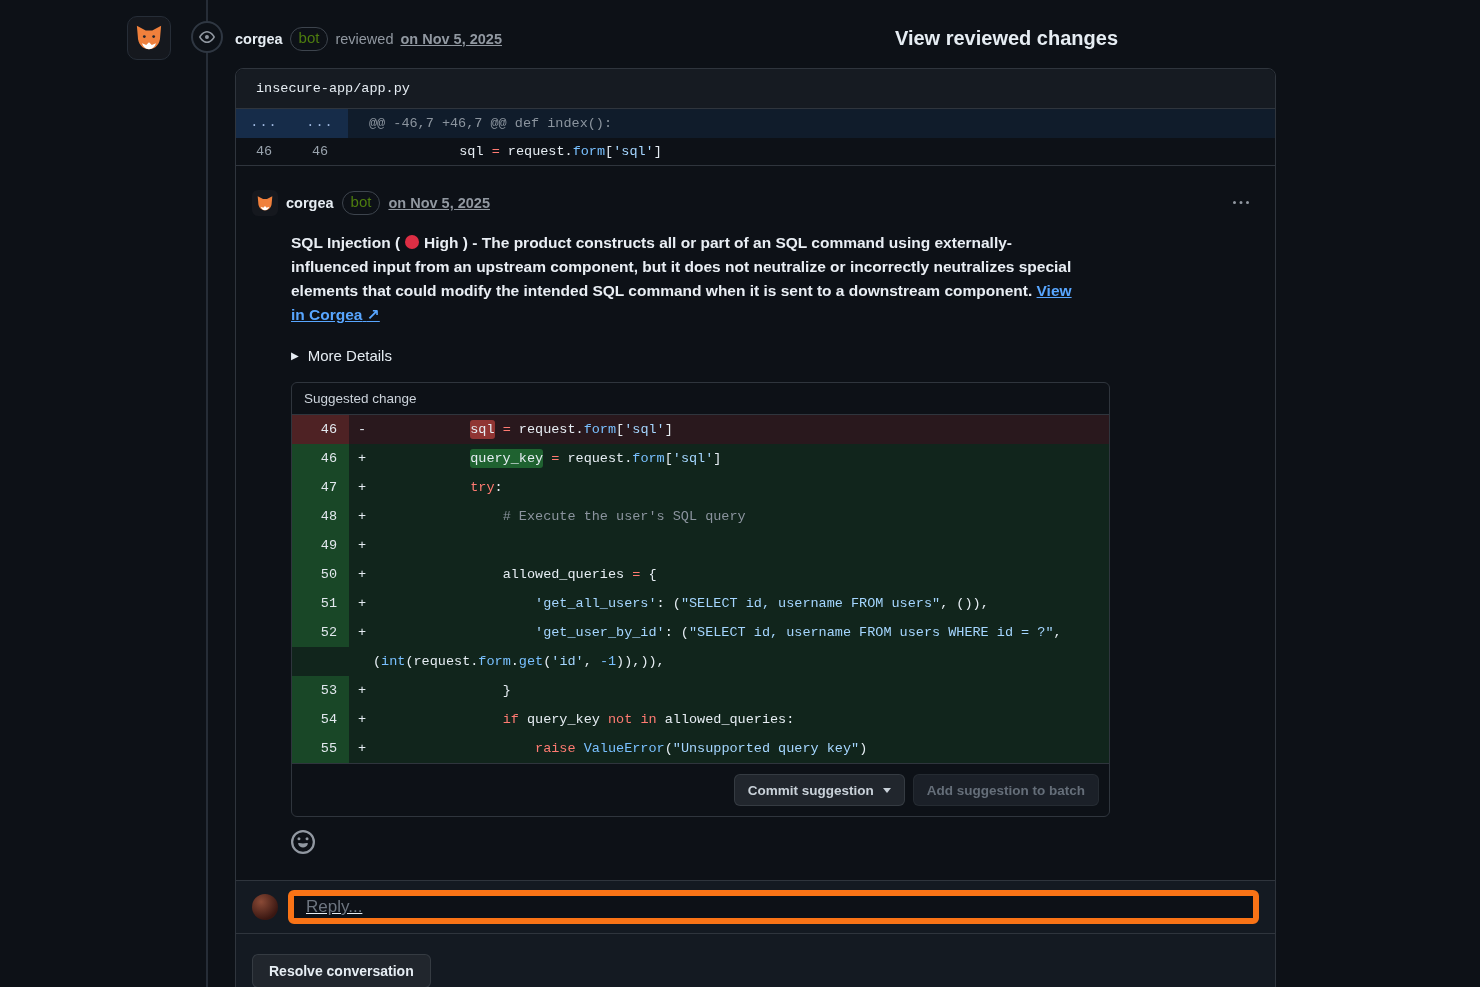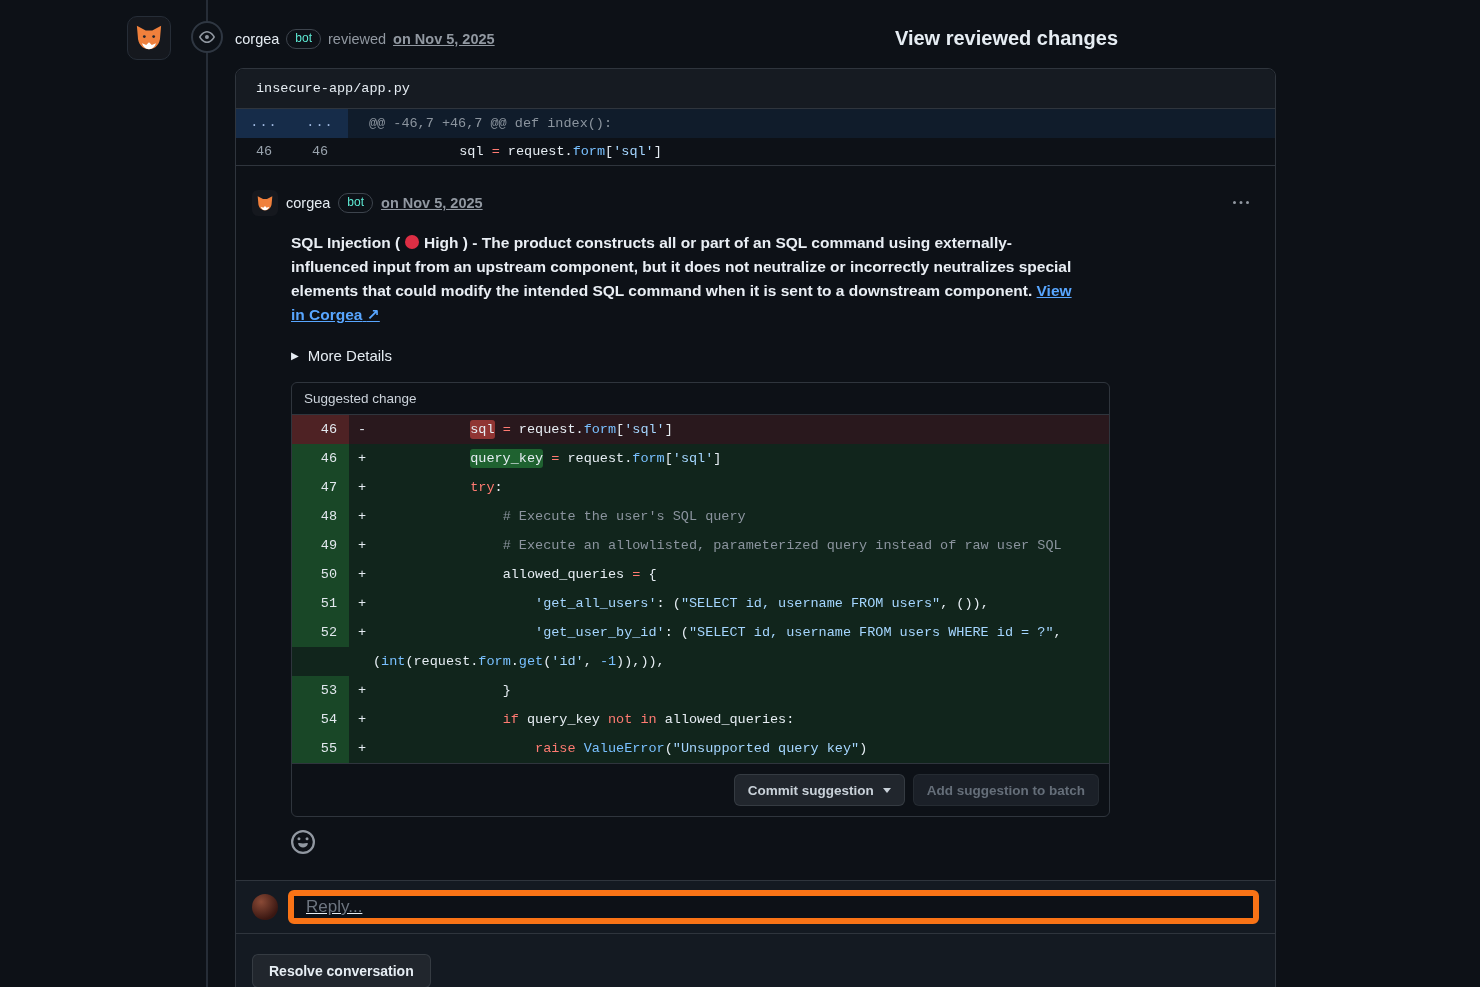--- a/index.html
+++ b/index.html
@@ -24,23 +24,23 @@
   }
   .eye-badge {
     position:absolute; left:191px; top:21px; width:32px; height:32px; border-radius:50%;
     background:#0d1117; border:2px solid #2f3742; display:flex; align-items:center; justify-content:center;
   }
 
   .review-header {
     position:absolute; left:235px; top:27px; width:892px;
     display:flex; align-items:center; gap:7px; font-size:14.5px;
   }
-  .author-name { font-weight:400; color:#e6edf3; cursor:pointer; }
+  .author-name { font-weight:700; color:#e6edf3; cursor:pointer; }
   .bot-pill {
-    font-size:12px; color:#5eead4; border:1px solid #3d444d; border-radius:999px;
+    font-size:15px; color:#4d7c0f; border:1px solid #3d444d; border-radius:999px;
     padding:1px 8px 2px; line-height:1.25;
   }
   .muted { color:#9198a1; }
   .date-link { color:#9198a1; text-decoration:underline; cursor:pointer;font-weight:bold; }
   .view-changes { margin-left:auto; margin-right:9px; font-weight:600; font-size:20px; color:#e6edf3; cursor:pointer; }
 
   .card {
     position:absolute; left:235px; top:68px; width:1041px;
     border:1px solid #2f353d; border-radius:8px; background:#0d1117;
   }
@@ -220,21 +220,21 @@
             <div class="d-code"><span class="sy-plain">            </span><span class="sy-kw">try</span><span class="sy-plain">:</span></div>
           </div>
           <div class="diff-row row-add">
             <div class="d-num">48</div>
             <div class="d-sign">+</div>
             <div class="d-code"><span class="sy-plain">                </span><span class="sy-com"># Execute the user's SQL query</span></div>
           </div>
           <div class="diff-row row-add">
             <div class="d-num">49</div>
             <div class="d-sign">+</div>
-            <div class="d-code"><span class="sy-plain">                </span><span class="sy-com"># Execute an allowlisted, parameterized query instead of raw user SQL</span></div>
+            <div class="d-code"><span class="sy-plain">                </span></div>
           </div>
           <div class="diff-row row-add">
             <div class="d-num">50</div>
             <div class="d-sign">+</div>
             <div class="d-code"><span class="sy-plain">                </span><span class="sy-plain">allowed_queries </span><span class="sy-kw">=</span><span class="sy-plain"> {</span></div>
           </div>
           <div class="diff-row row-add">
             <div class="d-num">51</div>
             <div class="d-sign">+</div>
             <div class="d-code"><span class="sy-plain">                    </span><span class="sy-str">'get_all_users'</span><span class="sy-plain">: (</span><span class="sy-str">"SELECT id, username FROM users"</span><span class="sy-plain">, ()),</span></div>

